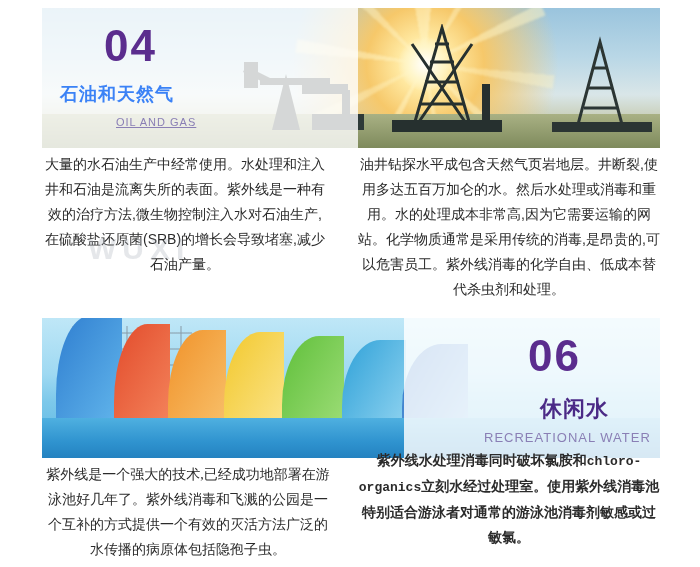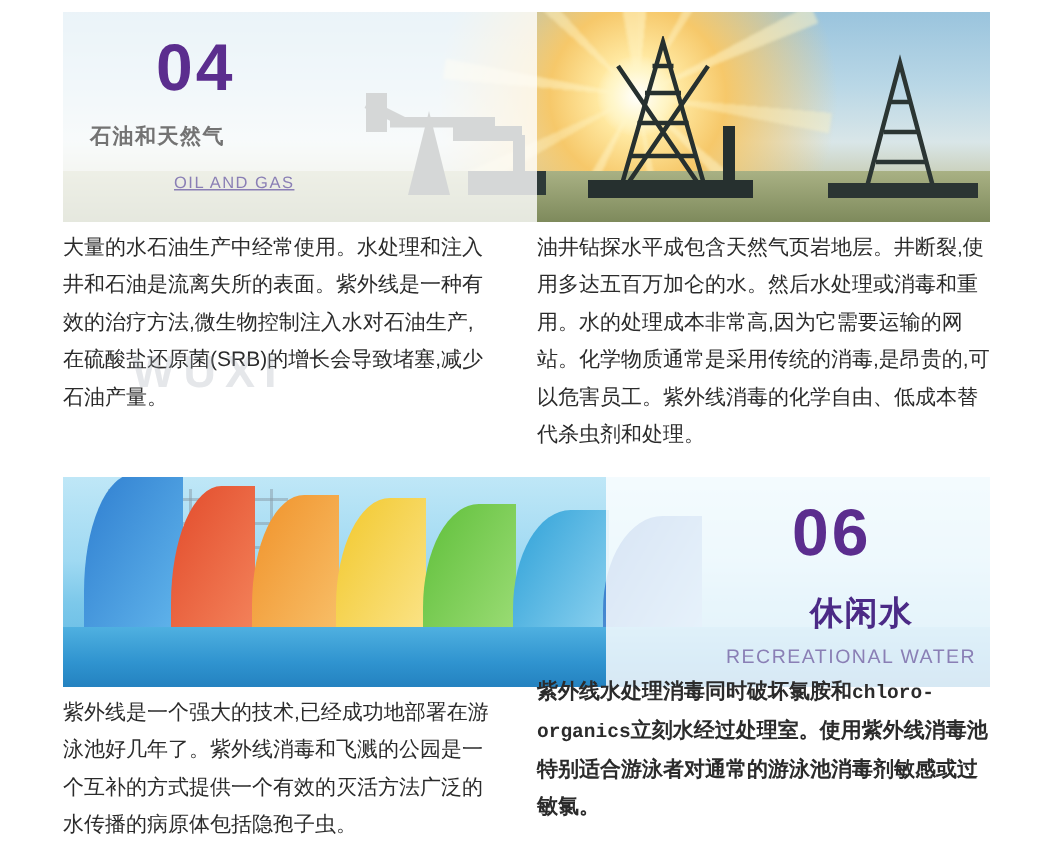--- a/index.html
+++ b/index.html
@@ -13,20 +13,21 @@
     font-family: "Liberation Sans", sans-serif;
     color: #222;
     overflow: hidden;
   }
 
   .page {
     position: relative;
     width: 700px;
     height: 567px;
     background: #ffffff;
+    text-align: center;
   }
 
   
   .sec04-hero {
     position: absolute;
     left: 42px;
     top: 8px;
     width: 618px;
     height: 140px;
     overflow: hidden;
@@ -103,23 +104,23 @@
     font-size: 44px;
     font-weight: bold;
     color: #5b2d8e;
     letter-spacing: 2px;
     line-height: 1;
   }
   .title-cn-04 {
     position: absolute;
     left: 60px;
     top: 82px;
-    font-size: 14px;
-    font-weight: bold;
-    color: #737373;
+    font-size: 18px;
+    font-weight: bold;
+    color: #3b82f6;
     letter-spacing: 1px;
   }
   .title-en-04 {
     position: absolute;
     left: 116px;
     top: 116px;
     font-size: 11px;
     color: #8a7fb5;
     letter-spacing: 1px;
     text-decoration: underline;
@@ -232,20 +233,21 @@
   }
 
   .sec05-body-left {
     position: absolute;
     left: 42px;
     top: 462px;
     width: 292px;
     font-size: 14px;
     line-height: 25px;
     color: #2b2b2b;
+    font-family: Liberation Serif, serif;
   }
   .sec05-body-right {
     position: absolute;
     left: 358px;
     top: 448px;
     width: 302px;
     font-size: 14px;
     line-height: 25px;
     color: #2b2b2b;
     font-weight: bold;

